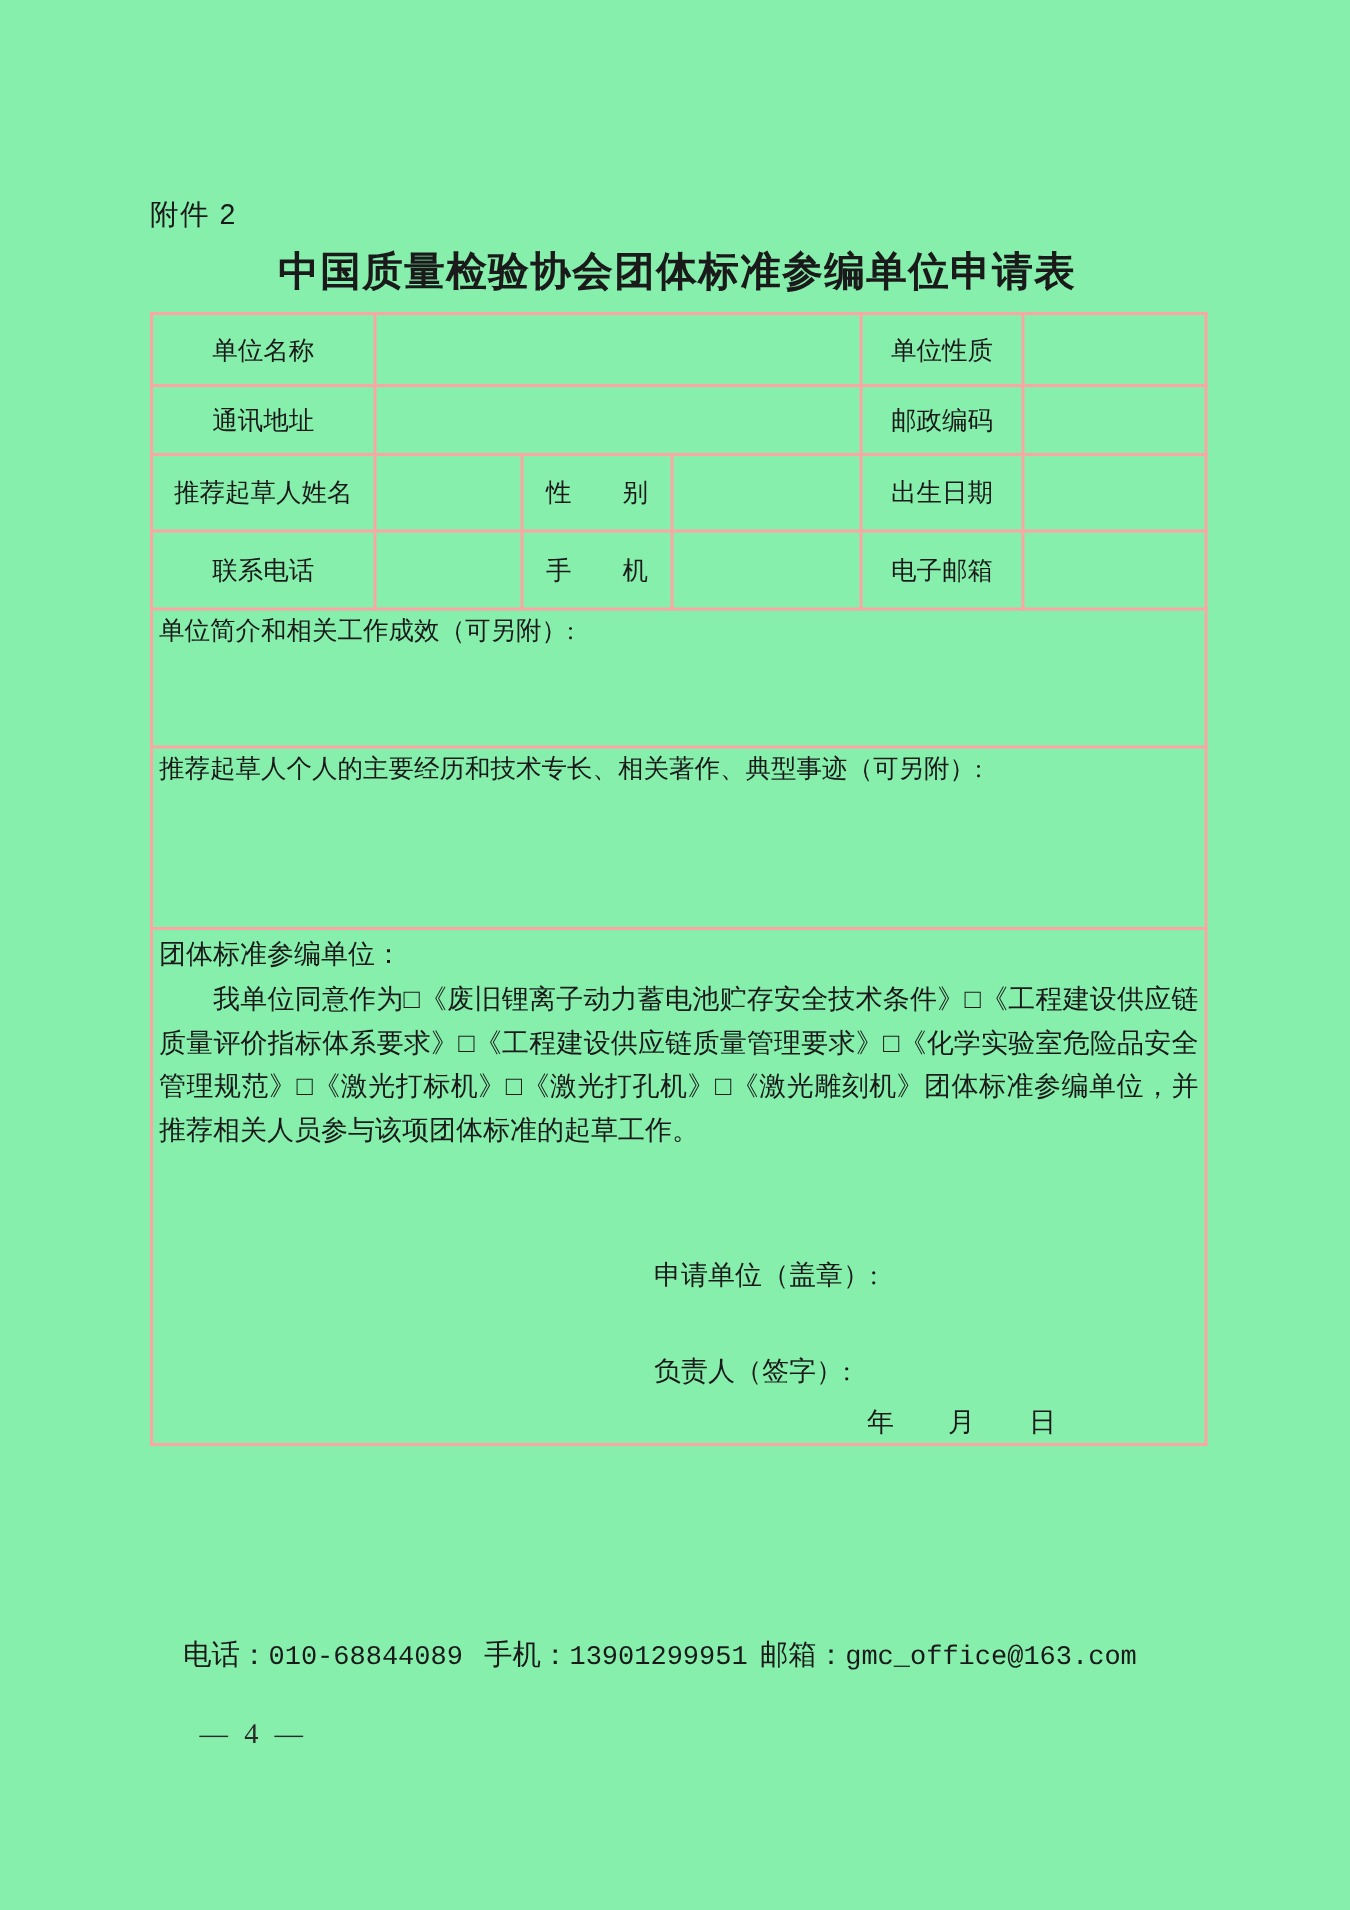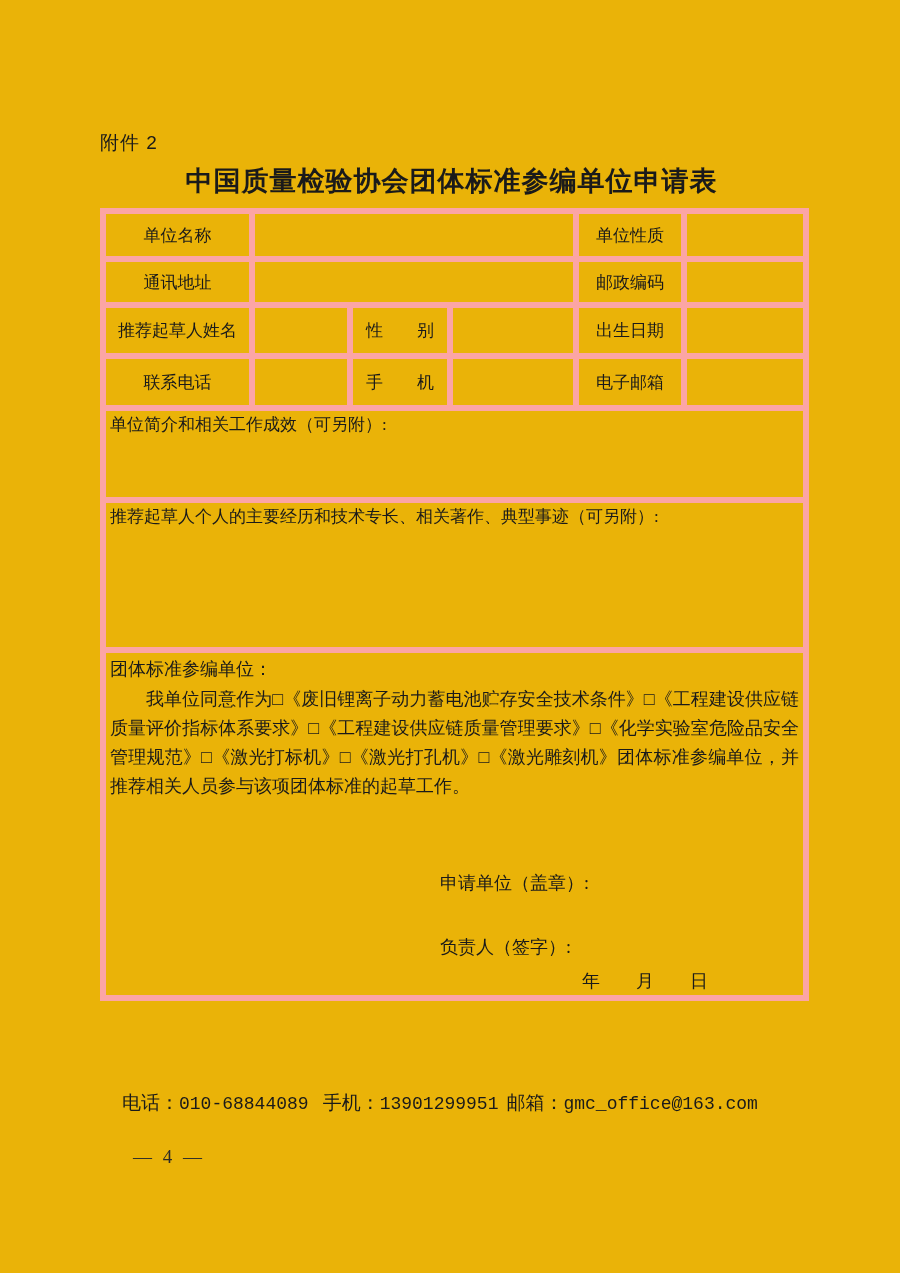--- a/index.html
+++ b/index.html
@@ -3,57 +3,57 @@
 <meta charset="utf-8">
 <style>
   * { margin: 0; padding: 0; box-sizing: border-box; }
   html, body { background: #ffffff; }
   body {
     width: 900px; height: 1273px;
     position: relative;
     font-family: "Liberation Serif", serif;
     color: #1a1a1a;
   }
-  .sheet { position: absolute; inset: 0; background: #eab308; }
+  .sheet { position: absolute; inset: 0; background: #86efac; }
 
   .attachment {
     position: absolute; left: 100px; top: 130px;
     font-family: "Liberation Sans", sans-serif;
     font-size: 19px; font-weight: 500; letter-spacing: 1px;
   }
   .title {
     position: absolute; left: 100px; top: 163px; width: 703px;
     text-align: center;
     font-family: "Liberation Sans", sans-serif;
     font-size: 27px; font-weight: bold; letter-spacing: 1px;
   }
 
   table.form {
     position: absolute; left: 100px; top: 208px; width: 703px;
     border-collapse: collapse; table-layout: fixed;
     border: 2px solid #1a1a1a;
   }
   table.form td {
-    border: 6px solid #fca5a5;
+    border: 2px solid #fca5a5;
     font-size: 17px;
     padding: 2px 4px;
     overflow: hidden;
   }
   td.lbl { text-align: center; white-space: nowrap; }
   tr.r1 td { height: 48px; }
   tr.r2 td { height: 46px; border-bottom-width: 2px; }
   tr.r3 td { height: 51px; }
   tr.r4 td { height: 50px; }
   tr.r5 td { height: 52px; border-bottom-width: 2px; }
   td.sec {
     vertical-align: top; text-align: left;
     padding: 8px 12px;
   }
   tr.s1 td { height: 92px; border-bottom-width: 2px; }
-  tr.s2 td { height: 150px; border-bottom-width: 2px; }
+  tr.s2 td { height: 121px; border-bottom-width: 2px; }
   tr.s3 td { height: 331px; }
 
   .salutation { font-size: 18px; line-height: 29px; }
   .consent-body {
     font-size: 18px; line-height: 29px;
     text-indent: 2em; text-align: justify;
     margin-top: 1px;
     font-family: Liberation Serif, serif;
   }
   .stamp-line { font-size: 18px; margin: 70px 0 0 330px; white-space: nowrap; }

